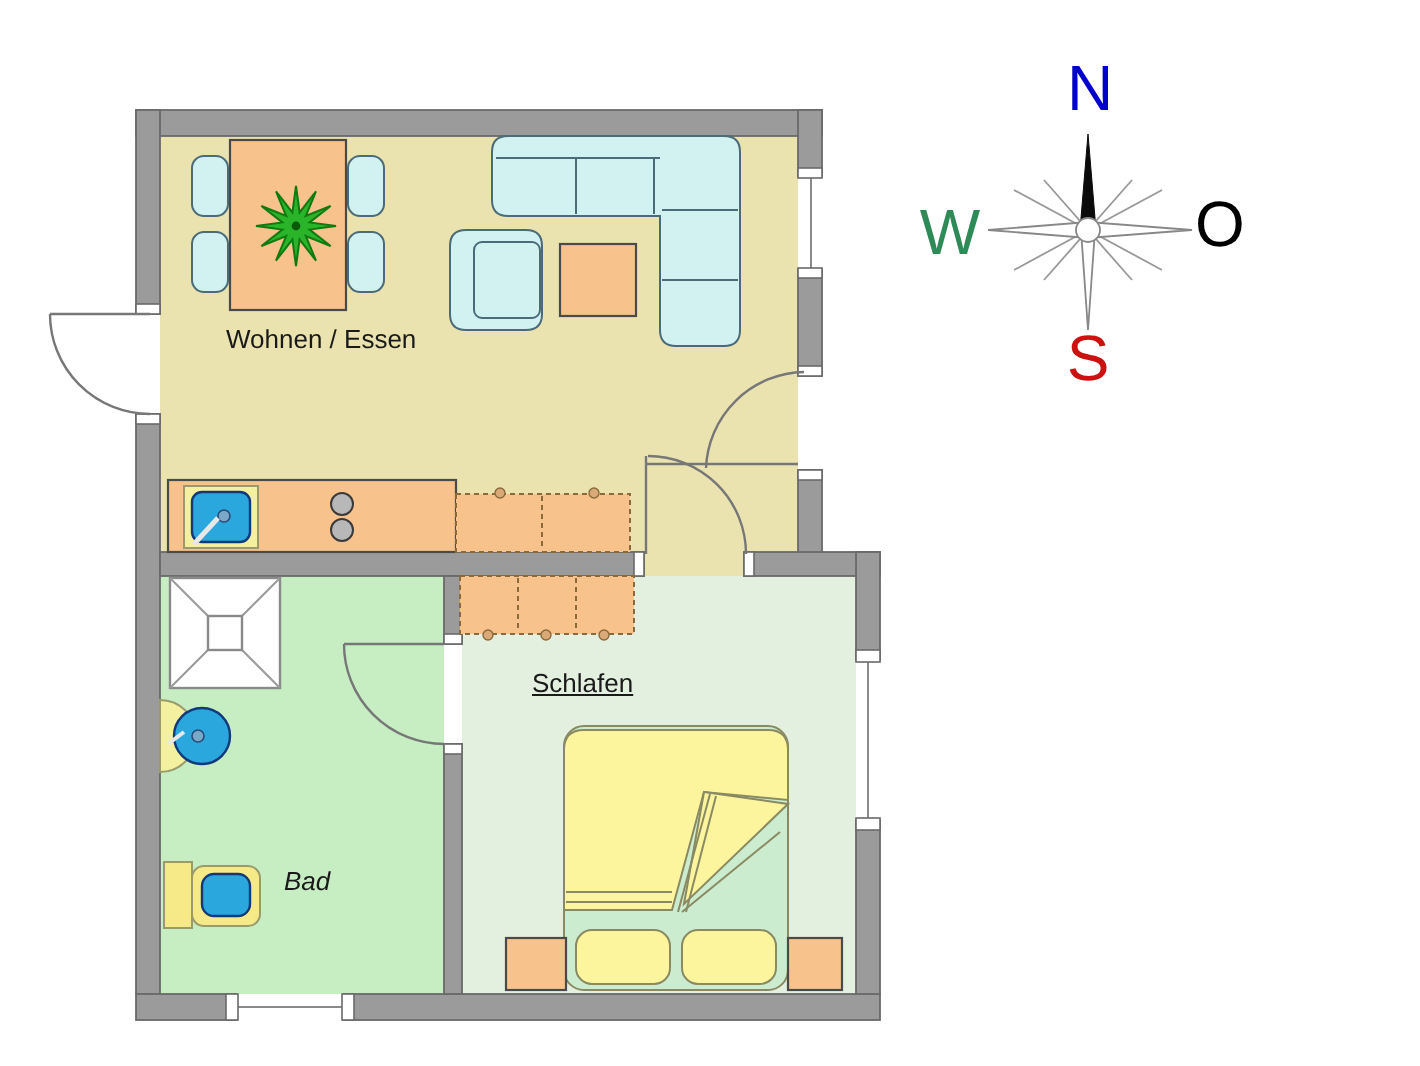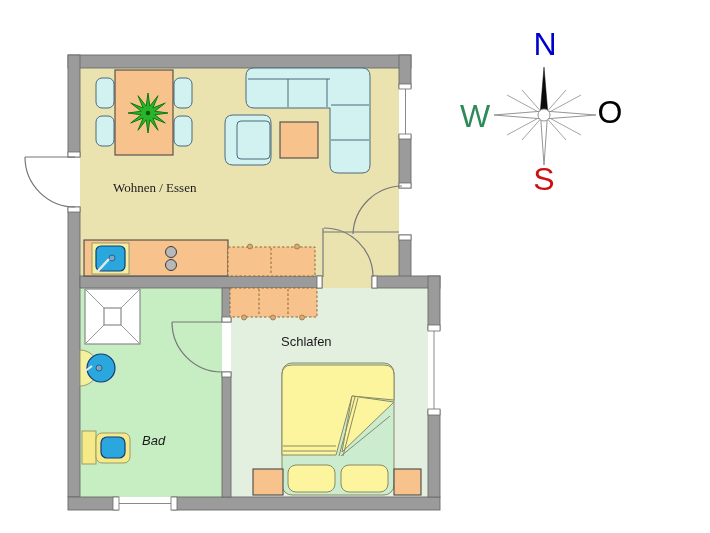--- a/index.html
+++ b/index.html
@@ -200,21 +200,21 @@
     <line class="star-ray" x1="522" y1="90" x2="566" y2="140"></line>
     <line class="star-ray" x1="522" y1="140" x2="566" y2="90"></line>
     <polygon class="star-pt" points="494,115 544,111 544,119"></polygon>
     <polygon class="star-pt" points="596,115 544,111 544,119"></polygon>
     <polygon class="star-pt" points="544,165 540.5,115 547.5,115"></polygon>
     <polygon class="star-n" points="544,67 540,115 548,115"></polygon>
     <circle class="star-pt" cx="544" cy="115" r="6"></circle>
   </g>
 </svg>
 
-  <div class="label" style="left:113px;top:180px;font-family:Liberation Serif, serif;">Wohnen / Essen</div>
+  <div class="label" style="left:113px;top:162px;">Wohnen / Essen</div>
   <div class="label" style="left:142px;top:433px;font-style:italic;">Bad</div>
-  <div class="label" style="left:281px;top:334px;">Schlafen</div>
+  <div class="label" style="left:266px;top:334px;text-decoration:underline;">Schlafen</div>
 
   <div class="compass-letter cn" style="left:545px;top:45px;">N</div>
   <div class="compass-letter cw" style="left:475px;top:117px;">W</div>
   <div class="compass-letter co" style="left:610px;top:113px;">O</div>
   <div class="compass-letter cs" style="left:544px;top:180px;">S</div>
 </div>
 
 </body></html>

